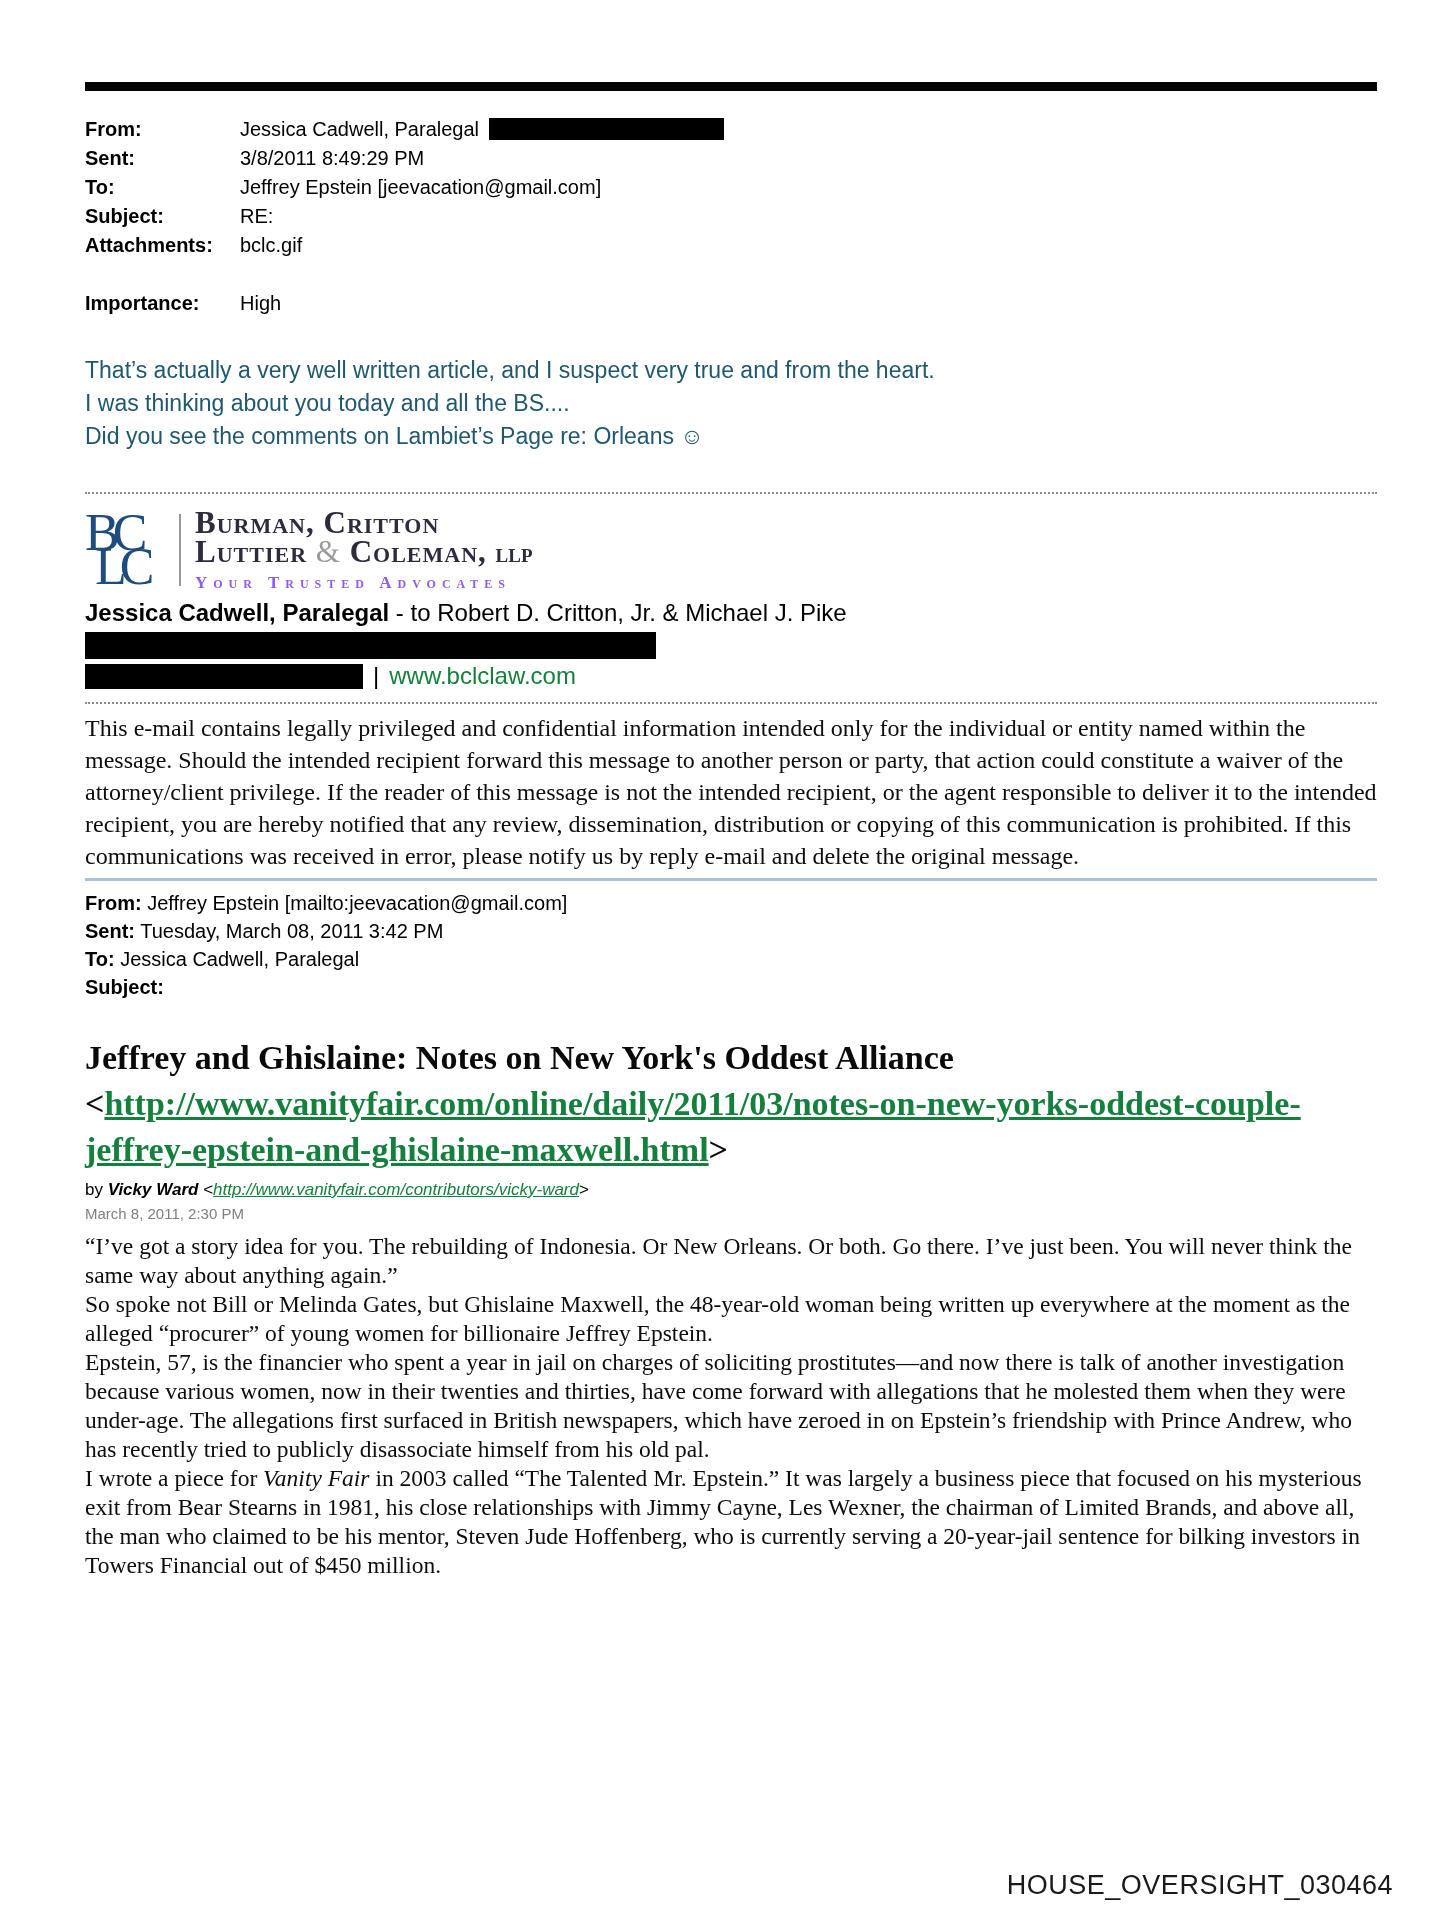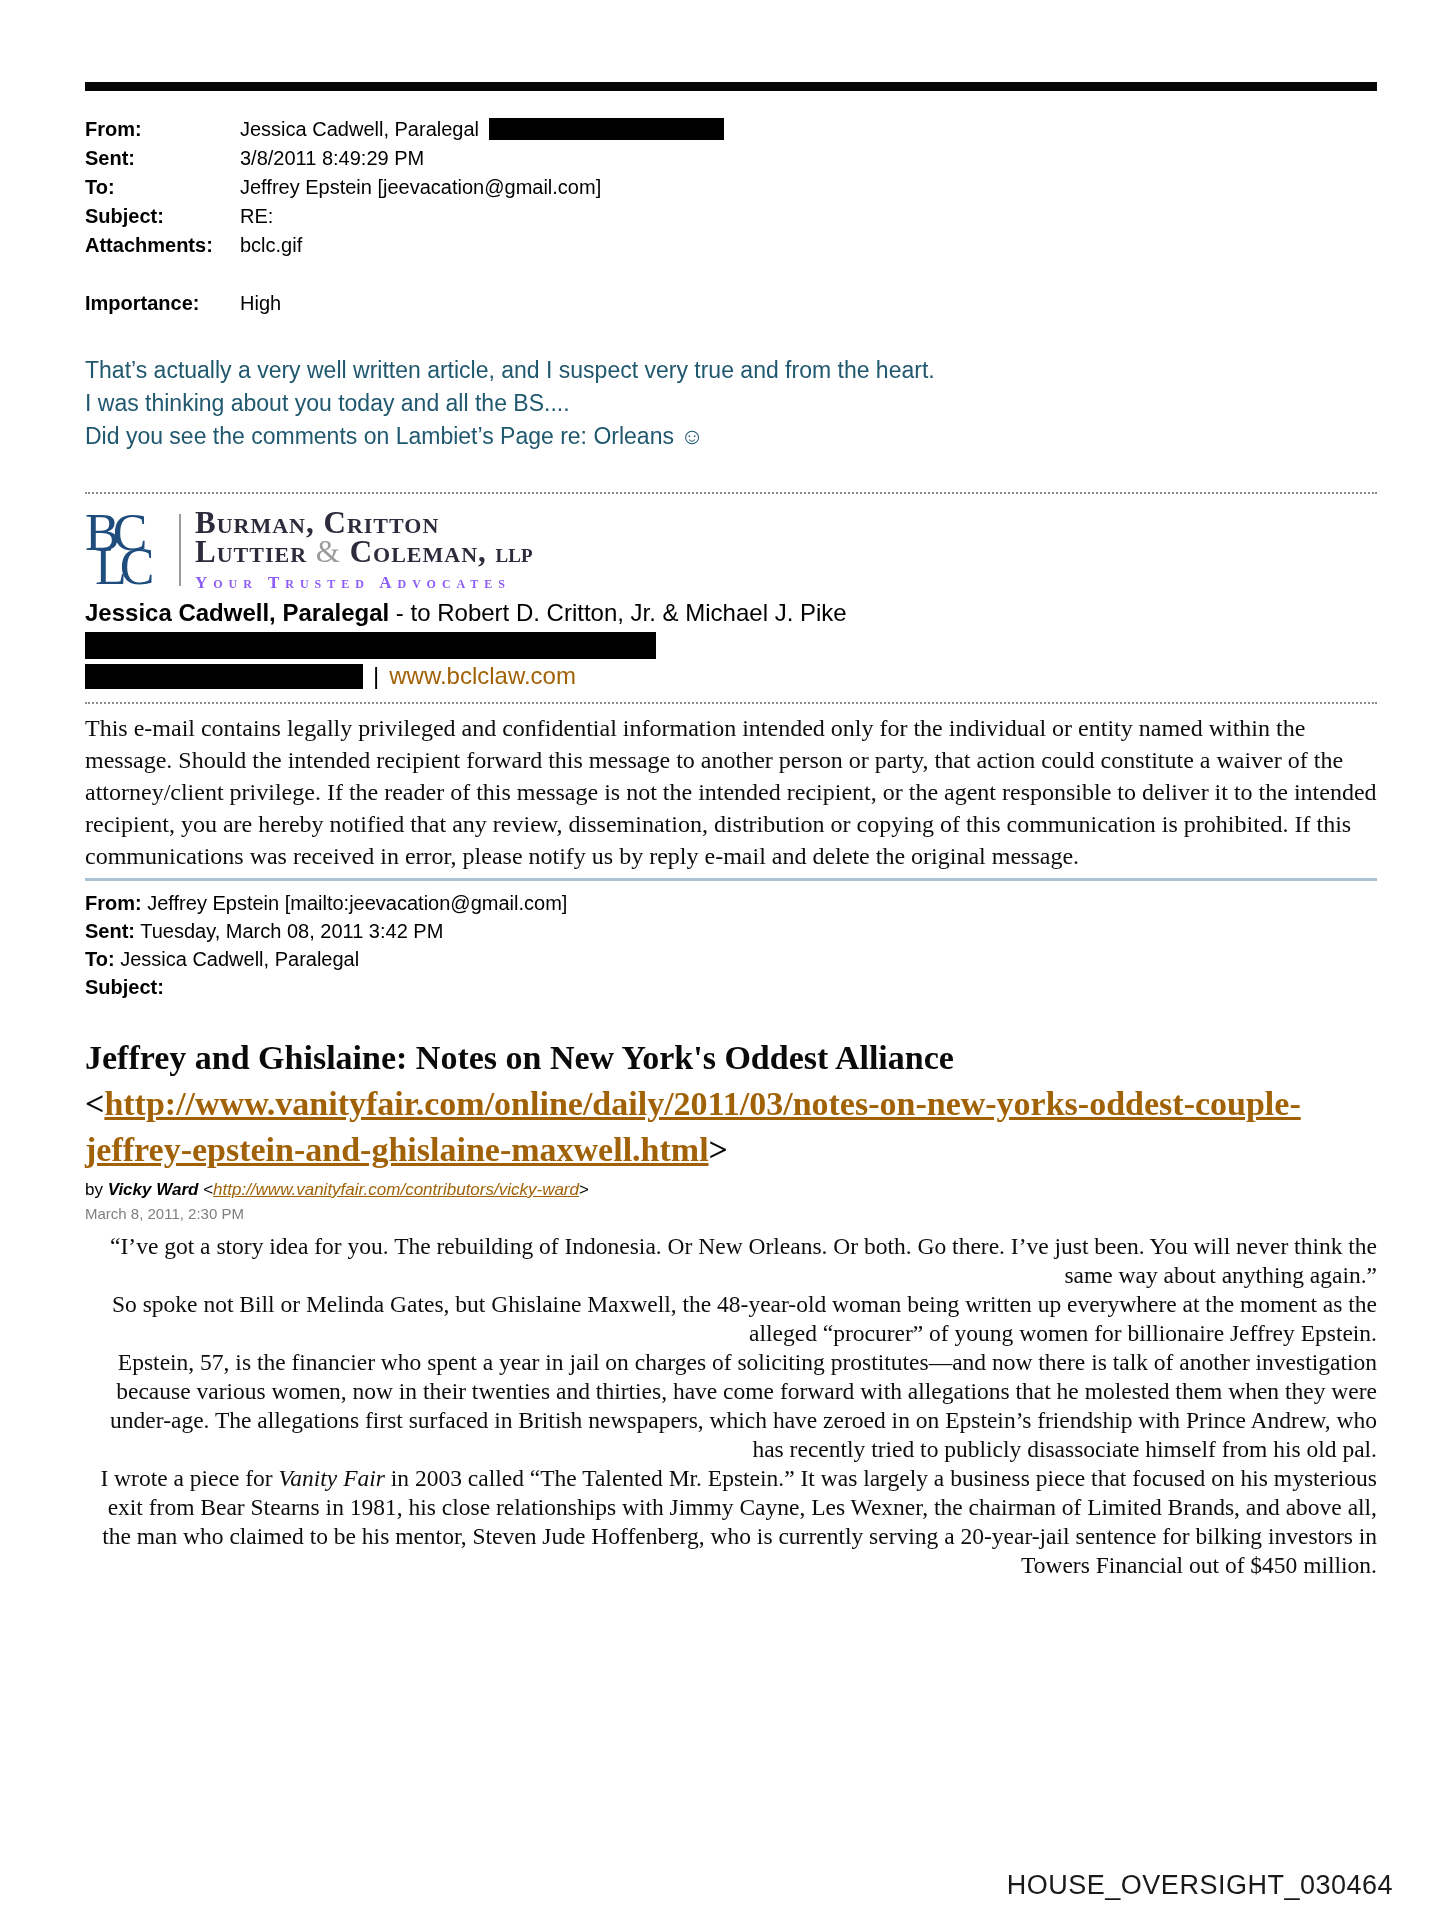--- a/index.html
+++ b/index.html
@@ -39,40 +39,40 @@
   .logo-tag { font-variant:small-caps; font-weight:600; font-size:17px; letter-spacing:6px; color:#8b5cf6; margin-top:3px; }
 
   
   .sig-name { margin-top:8px; font-size:24px; line-height:30px; }
   .sig-name b { font-weight:bold; }
   .sig-addr { font-size:24px; line-height:30px; }
   .redact-bar1 { margin-top:4px; width:571px; height:27px; background:#000; }
   .webrow { margin-top:3px; display:flex; align-items:center; font-size:24px; }
   .redact-bar2 { width:278px; height:25px; background:#000; }
   .web-pipe { margin:0 10px; }
-  .link { color:#a16207; text-decoration:none; cursor:pointer; }
+  .link { color:#15803d; text-decoration:none; cursor:pointer; }
   .u { text-decoration:underline; }
 
   
   .disclaimer { margin:8px 0 0 0; font-family:"Liberation Serif", serif; font-size:24px; line-height:32px; color:#0d0d0d; }
   .solidline { margin-top:6px; border-top:3px solid #a9c2d4; height:0; }
 
   
   .hdr2 { margin-top:8px; font-size:20px; line-height:28px; }
   .hdr2 b { font-weight:bold; }
 
   
   .headline { margin:34px 0 0 0; font-family:"Liberation Serif", serif; font-weight:bold; font-size:34px; line-height:46px; overflow-wrap:break-word; color:#0a0a0a; }
   .headline .link { font-weight:bold; }
   .byline { margin-top:6px; font-size:17px; line-height:22px; }
   .byline .author { font-weight:bold; font-style:italic; }
   .byline .link { font-style:italic; }
   .dateline { margin-top:3px; font-size:15px; line-height:20px; color:#7f7f7f; }
   .article { margin-top:8px; font-family:"Liberation Serif", serif; font-size:23.5px; line-height:29px; color:#0d0d0d; }
-  .article p { margin:0;text-align:right; }
+  .article p { margin:0; }
 
   
   .bates { position:absolute; top:1870px; right:60px; font-size:27px; color:#1a1a1a; letter-spacing:0.5px; }
 </style>
 </head>
 <body>
 
 <div class="page">
   <div class="content">
 

